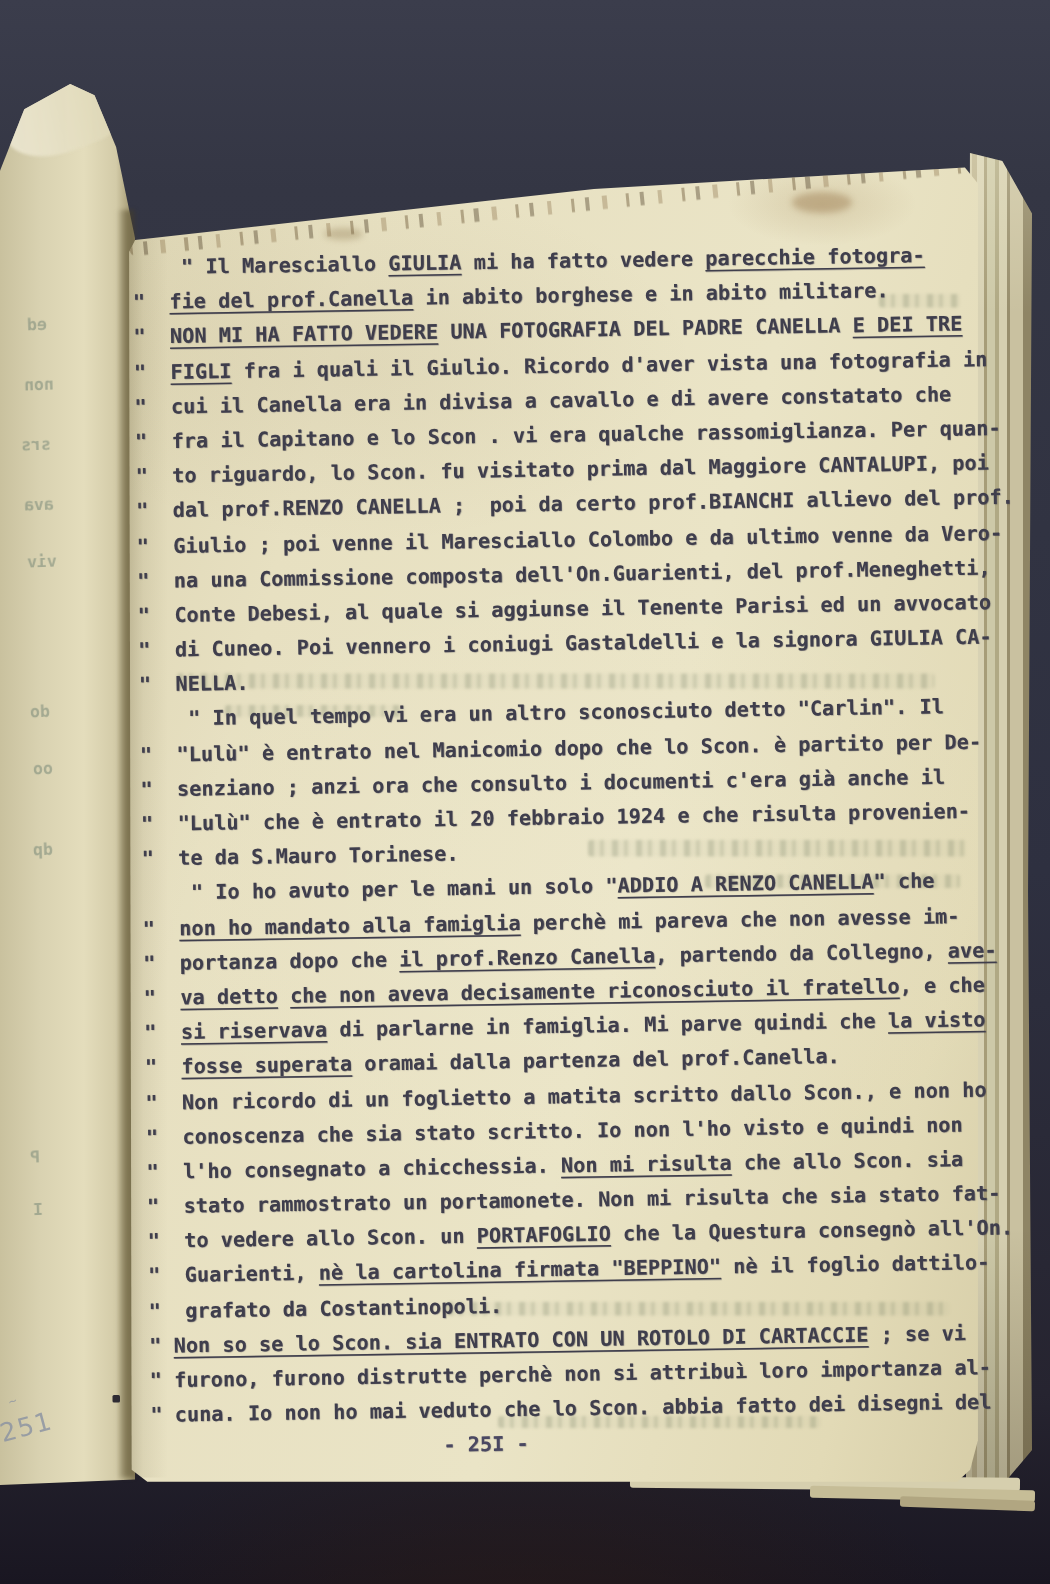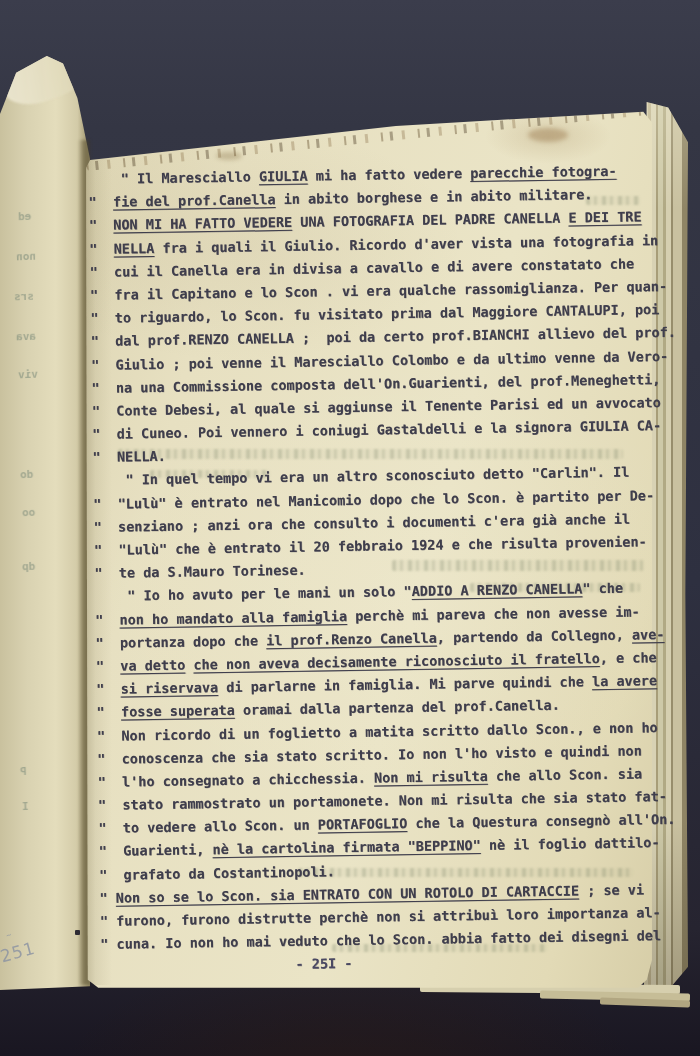--- a/index.html
+++ b/index.html
@@ -98,40 +98,40 @@
     <div class="bar" style="left: 118px; top: 449px; width: 505px; height: 10px;"></div>
     <div class="bar" style="left: 150px; top: 470px; width: 120px; height: 8px;"></div>
     <div class="bar" style="left: 392px; top: 560px; width: 252px; height: 11px;"></div>
     <div class="bar" style="left: 470px; top: 583px; width: 170px; height: 9px;"></div>
     <div class="bar" style="left: 298px; top: 868px; width: 335px; height: 9px;"></div>
     <div class="bar" style="left: 332px; top: 944px; width: 215px; height: 8px;"></div>
     <div id="typed">
       <div class="line"><span>    " Il Maresciallo </span><span class="u">GIULIA</span><span> mi ha fatto vedere </span><span class="u">parecchie fotogra-</span></div>
       <div class="line"><span>"  </span><span class="u">fie del prof.Canella</span><span> in abito borghese e in abito militare.</span></div>
       <div class="line"><span>"  </span><span class="u">NON MI HA FATTO VEDERE</span><span> UNA FOTOGRAFIA DEL PADRE CANELLA </span><span class="u">E DEI TRE</span></div>
-      <div class="line"><span>"  </span><span class="u">NELLA</span><span> fra i quali il Giulio. Ricordo d'aver vista una fotografia in</span></div>
+      <div class="line"><span>"  </span><span class="u">FIGLI</span><span> fra i quali il Giulio. Ricordo d'aver vista una fotografia in</span></div>
       <div class="line"><span>"  cui il Canella era in divisa a cavallo e di avere constatato che</span></div>
       <div class="line"><span>"  fra il Capitano e lo Scon . vi era qualche rassomiglianza. Per quan-</span></div>
       <div class="line"><span>"  to riguardo, lo Scon. fu visitato prima dal Maggiore CANTALUPI, poi</span></div>
       <div class="line"><span>"  dal prof.RENZO CANELLA ;  poi da certo prof.BIANCHI allievo del prof.</span></div>
       <div class="line"><span>"  Giulio ; poi venne il Maresciallo Colombo e da ultimo venne da Vero-</span></div>
       <div class="line"><span>"  na una Commissione composta dell'On.Guarienti, del prof.Meneghetti,</span></div>
       <div class="line"><span>"  Conte Debesi, al quale si aggiunse il Tenente Parisi ed un avvocato</span></div>
       <div class="line"><span>"  di Cuneo. Poi vennero i coniugi Gastaldelli e la signora GIULIA CA-</span></div>
       <div class="line"><span>"  NELLA.</span></div>
       <div class="line"><span>    " In quel tempo vi era un altro sconosciuto detto "Carlin". Il</span></div>
       <div class="line"><span>"  "Lulù" è entrato nel Manicomio dopo che lo Scon. è partito per De-</span></div>
       <div class="line"><span>"  senziano ; anzi ora che consulto i documenti c'era già anche il</span></div>
       <div class="line"><span>"  "Lulù" che è entrato il 20 febbraio 1924 e che risulta provenien-</span></div>
       <div class="line"><span>"  te da S.Mauro Torinese.</span></div>
       <div class="line"><span>    " Io ho avuto per le mani un solo "</span><span class="u">ADDIO A RENZO CANELLA</span><span>" che</span></div>
       <div class="line"><span>"  </span><span class="u">non ho mandato alla famiglia</span><span> perchè mi pareva che non avesse im-</span></div>
       <div class="line"><span>"  portanza dopo che </span><span class="u">il prof.Renzo Canella</span><span>, partendo da Collegno, </span><span class="u">ave-</span></div>
       <div class="line"><span>"  </span><span class="u">va detto</span><span> </span><span class="u">che non aveva decisamente riconosciuto il fratello</span><span>, e che</span></div>
-      <div class="line"><span>"  </span><span class="u">si riservava</span><span> di parlarne in famiglia. Mi parve quindi che </span><span class="u">la avere</span></div>
+      <div class="line"><span>"  </span><span class="u">si riservava</span><span> di parlarne in famiglia. Mi parve quindi che </span><span class="u">la visto</span></div>
       <div class="line"><span>"  </span><span class="u">fosse superata</span><span> oramai dalla partenza del prof.Canella.</span></div>
       <div class="line"><span>"  Non ricordo di un foglietto a matita scritto dallo Scon., e non ho</span></div>
       <div class="line"><span>"  conoscenza che sia stato scritto. Io non l'ho visto e quindi non</span></div>
       <div class="line"><span>"  l'ho consegnato a chicchessia. </span><span class="u">Non mi risulta</span><span> che allo Scon. sia</span></div>
       <div class="line"><span>"  stato rammostrato un portamonete. Non mi risulta che sia stato fat-</span></div>
       <div class="line"><span>"  to vedere allo Scon. un </span><span class="u">PORTAFOGLIO</span><span> che la Questura consegnò all'On.</span></div>
       <div class="line"><span>"  Guarienti, </span><span class="u">nè la cartolina firmata "BEPPINO"</span><span> nè il foglio dattilo-</span></div>
       <div class="line"><span>"  grafato da Costantinopoli.</span></div>
       <div class="line"><span>" </span><span class="u">Non so se lo Scon. sia ENTRATO CON UN ROTOLO DI CARTACCIE</span><span> ; se vi</span></div>
       <div class="line"><span>" furono, furono distrutte perchè non si attribuì loro importanza al-</span></div>

